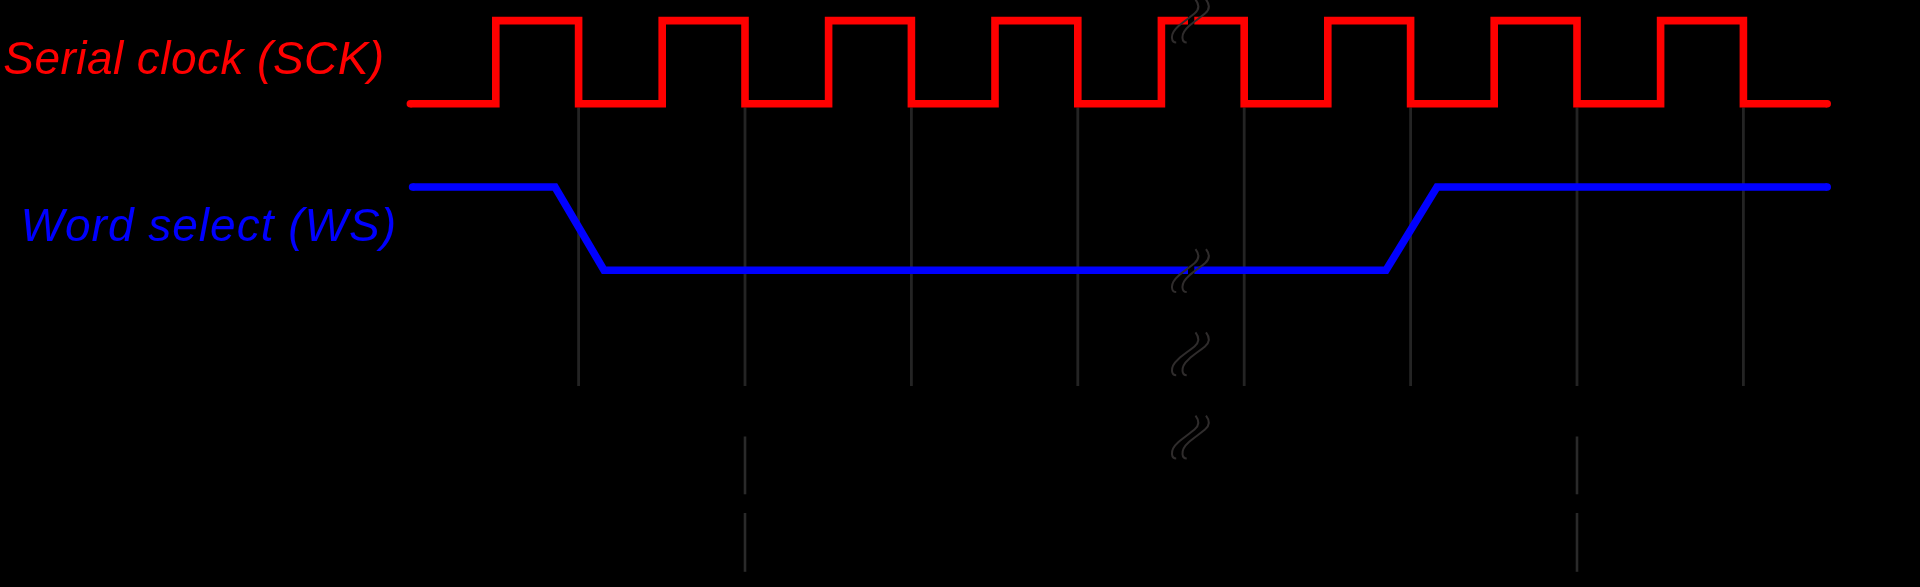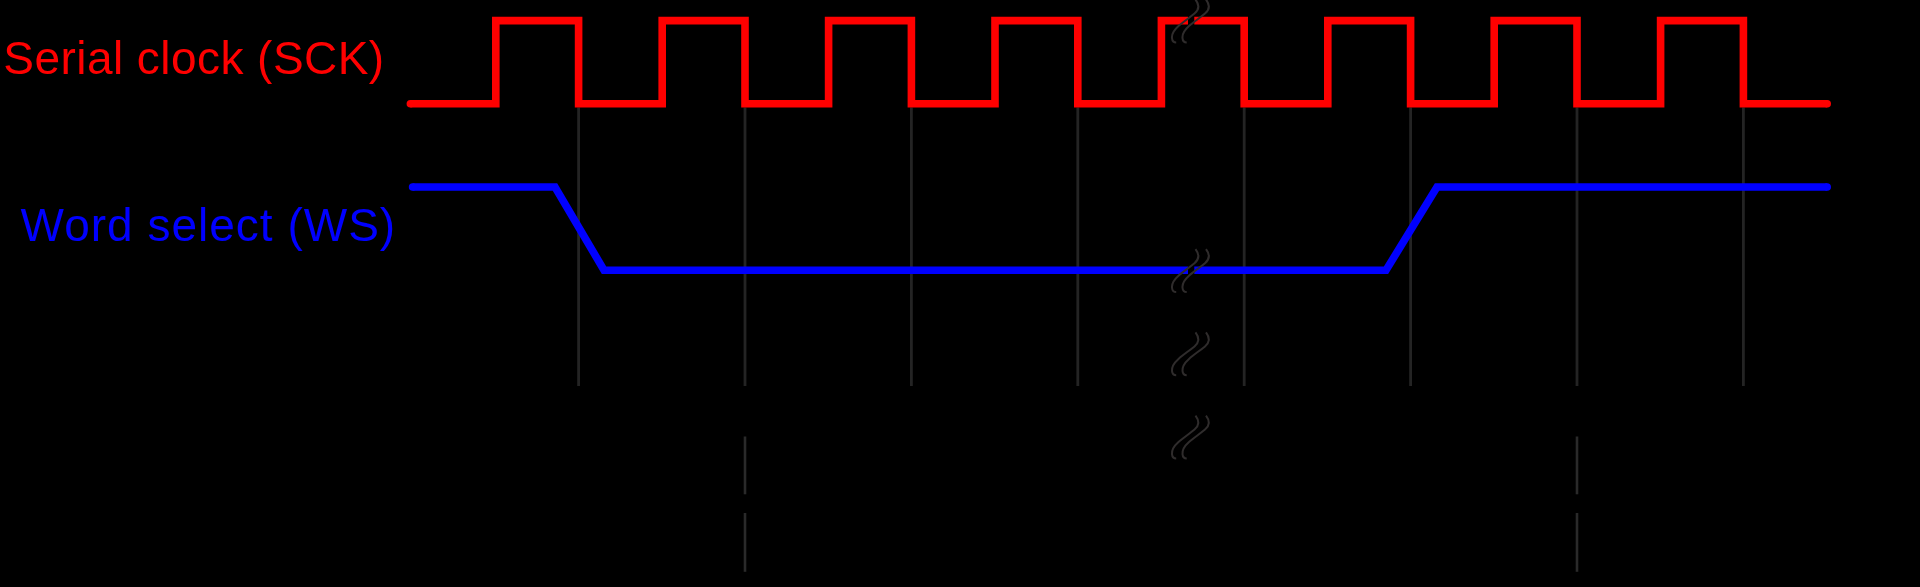--- a/index.html
+++ b/index.html
@@ -1,16 +1,16 @@
 <!DOCTYPE html>
 <html><head>
 <meta charset="utf-8">
 <style>
   html,body{margin:0;padding:0;background:#000;}
-  #wrap{position:relative;width:1920px;height:587px;background:#000;overflow:hidden;}
+  #wrap{position:relative;width:1920px;height:587px;background:#000;overflow:hidden;font-style:italic;}
   svg{display:block;}
   text{font-family:"Liberation Sans", sans-serif;}
 </style>
 </head>
 <body>
 <div id="wrap">
 <svg width="1920" height="587" viewBox="0 0 1920 587">
   <rect x="0" y="0" width="1920" height="587" fill="#000"></rect>
 
   <g stroke="#242424" stroke-width="2.8">

